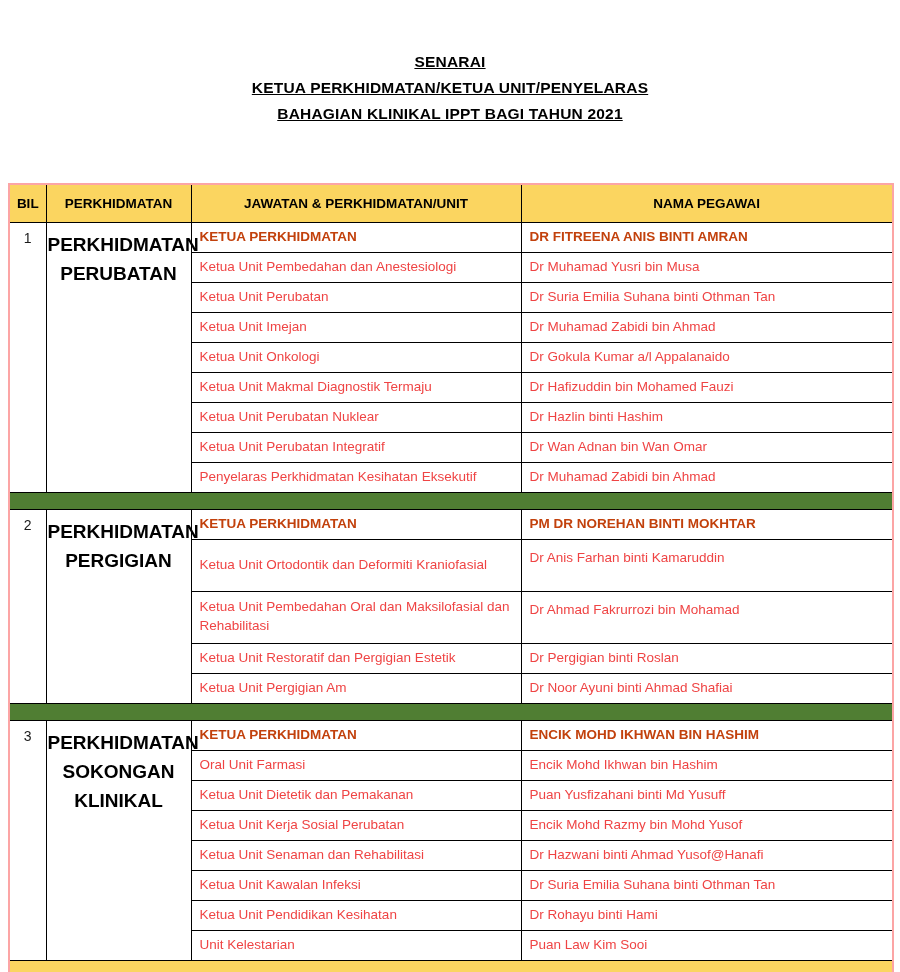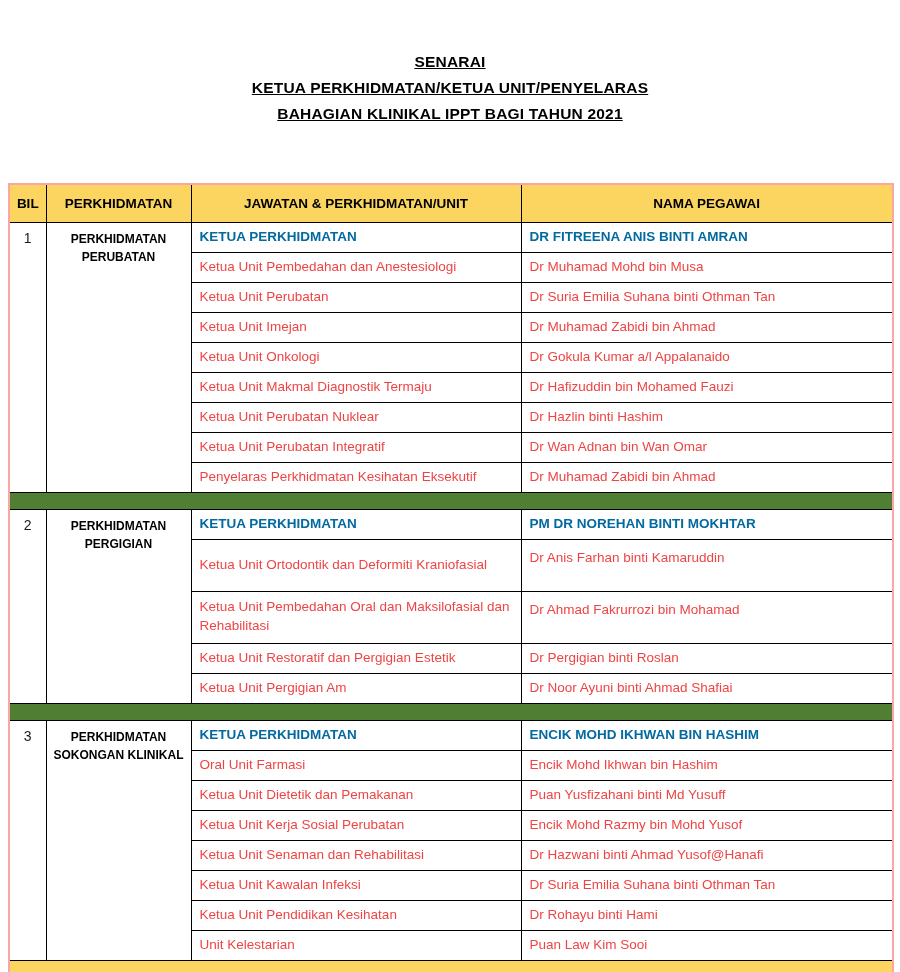--- a/index.html
+++ b/index.html
@@ -54,35 +54,35 @@
     text-align: center;
     vertical-align: top;
     padding-top: 7px;
     font-size: 14px;
     color: #1a1a1a;
   }
   td.service-cell {
     text-align: center;
     vertical-align: top;
     padding-top: 7px;
-    font-size: 12px;
+    font-size: 19px;
     font-weight: bold;
     line-height: 1.55;
   }
   td.jawatan-cell, td.nama-cell {
     height: 30px;
     vertical-align: middle;
     padding: 5px 8px;
     font-size: 13.5px;
     line-height: 1.4;
     color: #ef4444;
   }
   tr.lead-row td.jawatan-cell, tr.lead-row td.nama-cell {
     font-weight: bold;
-    color: #0369a1;
+    color: #c2410c;
   }
   tr.sep td {
     height: 17px;
     padding: 0;
   }
   tr.sep-green td { background: #507E33; }
   tr.sep-gold  td { background: #FBD560; }
 </style>
 </head>
 <body>
@@ -113,21 +113,21 @@
 
     <tbody>
       <tr class="lead-row">
         <td class="bil-cell" rowspan="9">1</td>
         <td class="service-cell" rowspan="9">PERKHIDMATAN PERUBATAN</td>
         <td class="jawatan-cell">KETUA PERKHIDMATAN</td>
         <td class="nama-cell">DR FITREENA ANIS BINTI AMRAN</td>
       </tr>
       <tr>
         <td class="jawatan-cell">Ketua Unit Pembedahan dan Anestesiologi</td>
-        <td class="nama-cell">Dr Muhamad Mohd bin Musa</td>
+        <td class="nama-cell">Dr Muhamad Yusri bin Musa</td>
       </tr>
       <tr>
         <td class="jawatan-cell">Ketua Unit Perubatan</td>
         <td class="nama-cell">Dr Suria Emilia Suhana binti Othman Tan</td>
       </tr>
       <tr>
         <td class="jawatan-cell">Ketua Unit Imejan</td>
         <td class="nama-cell">Dr Muhamad Zabidi bin Ahmad</td>
       </tr>
       <tr>

